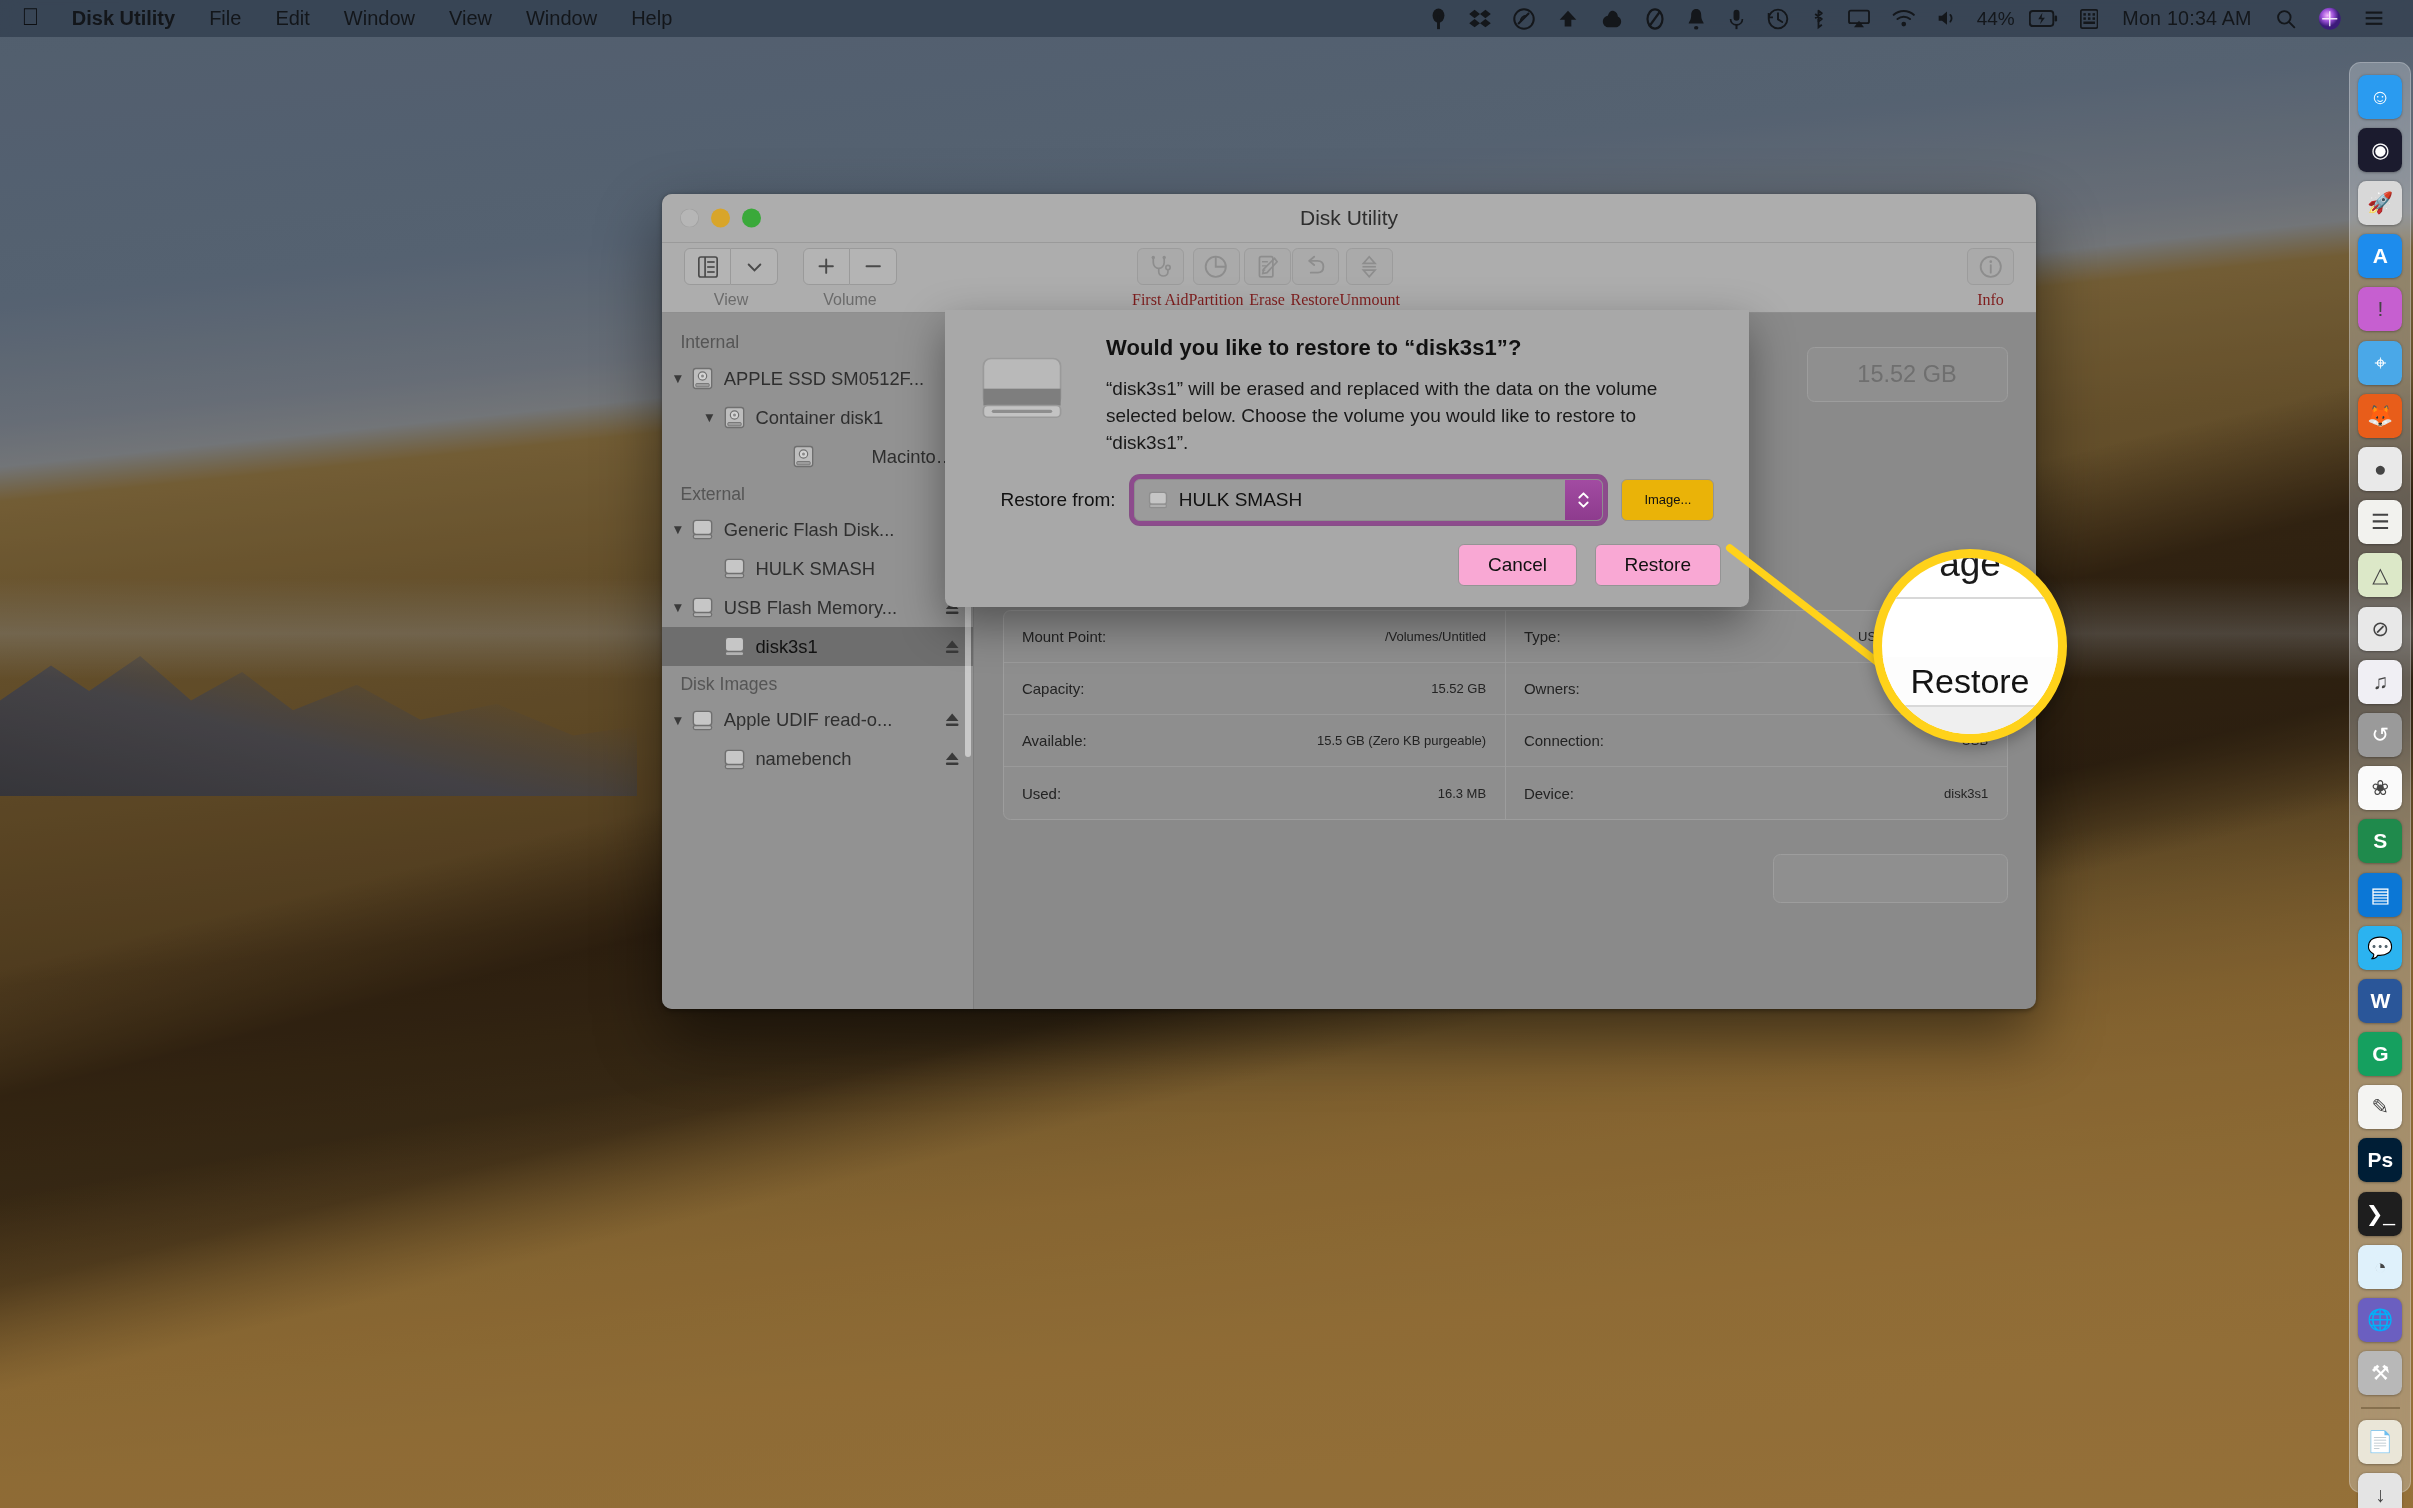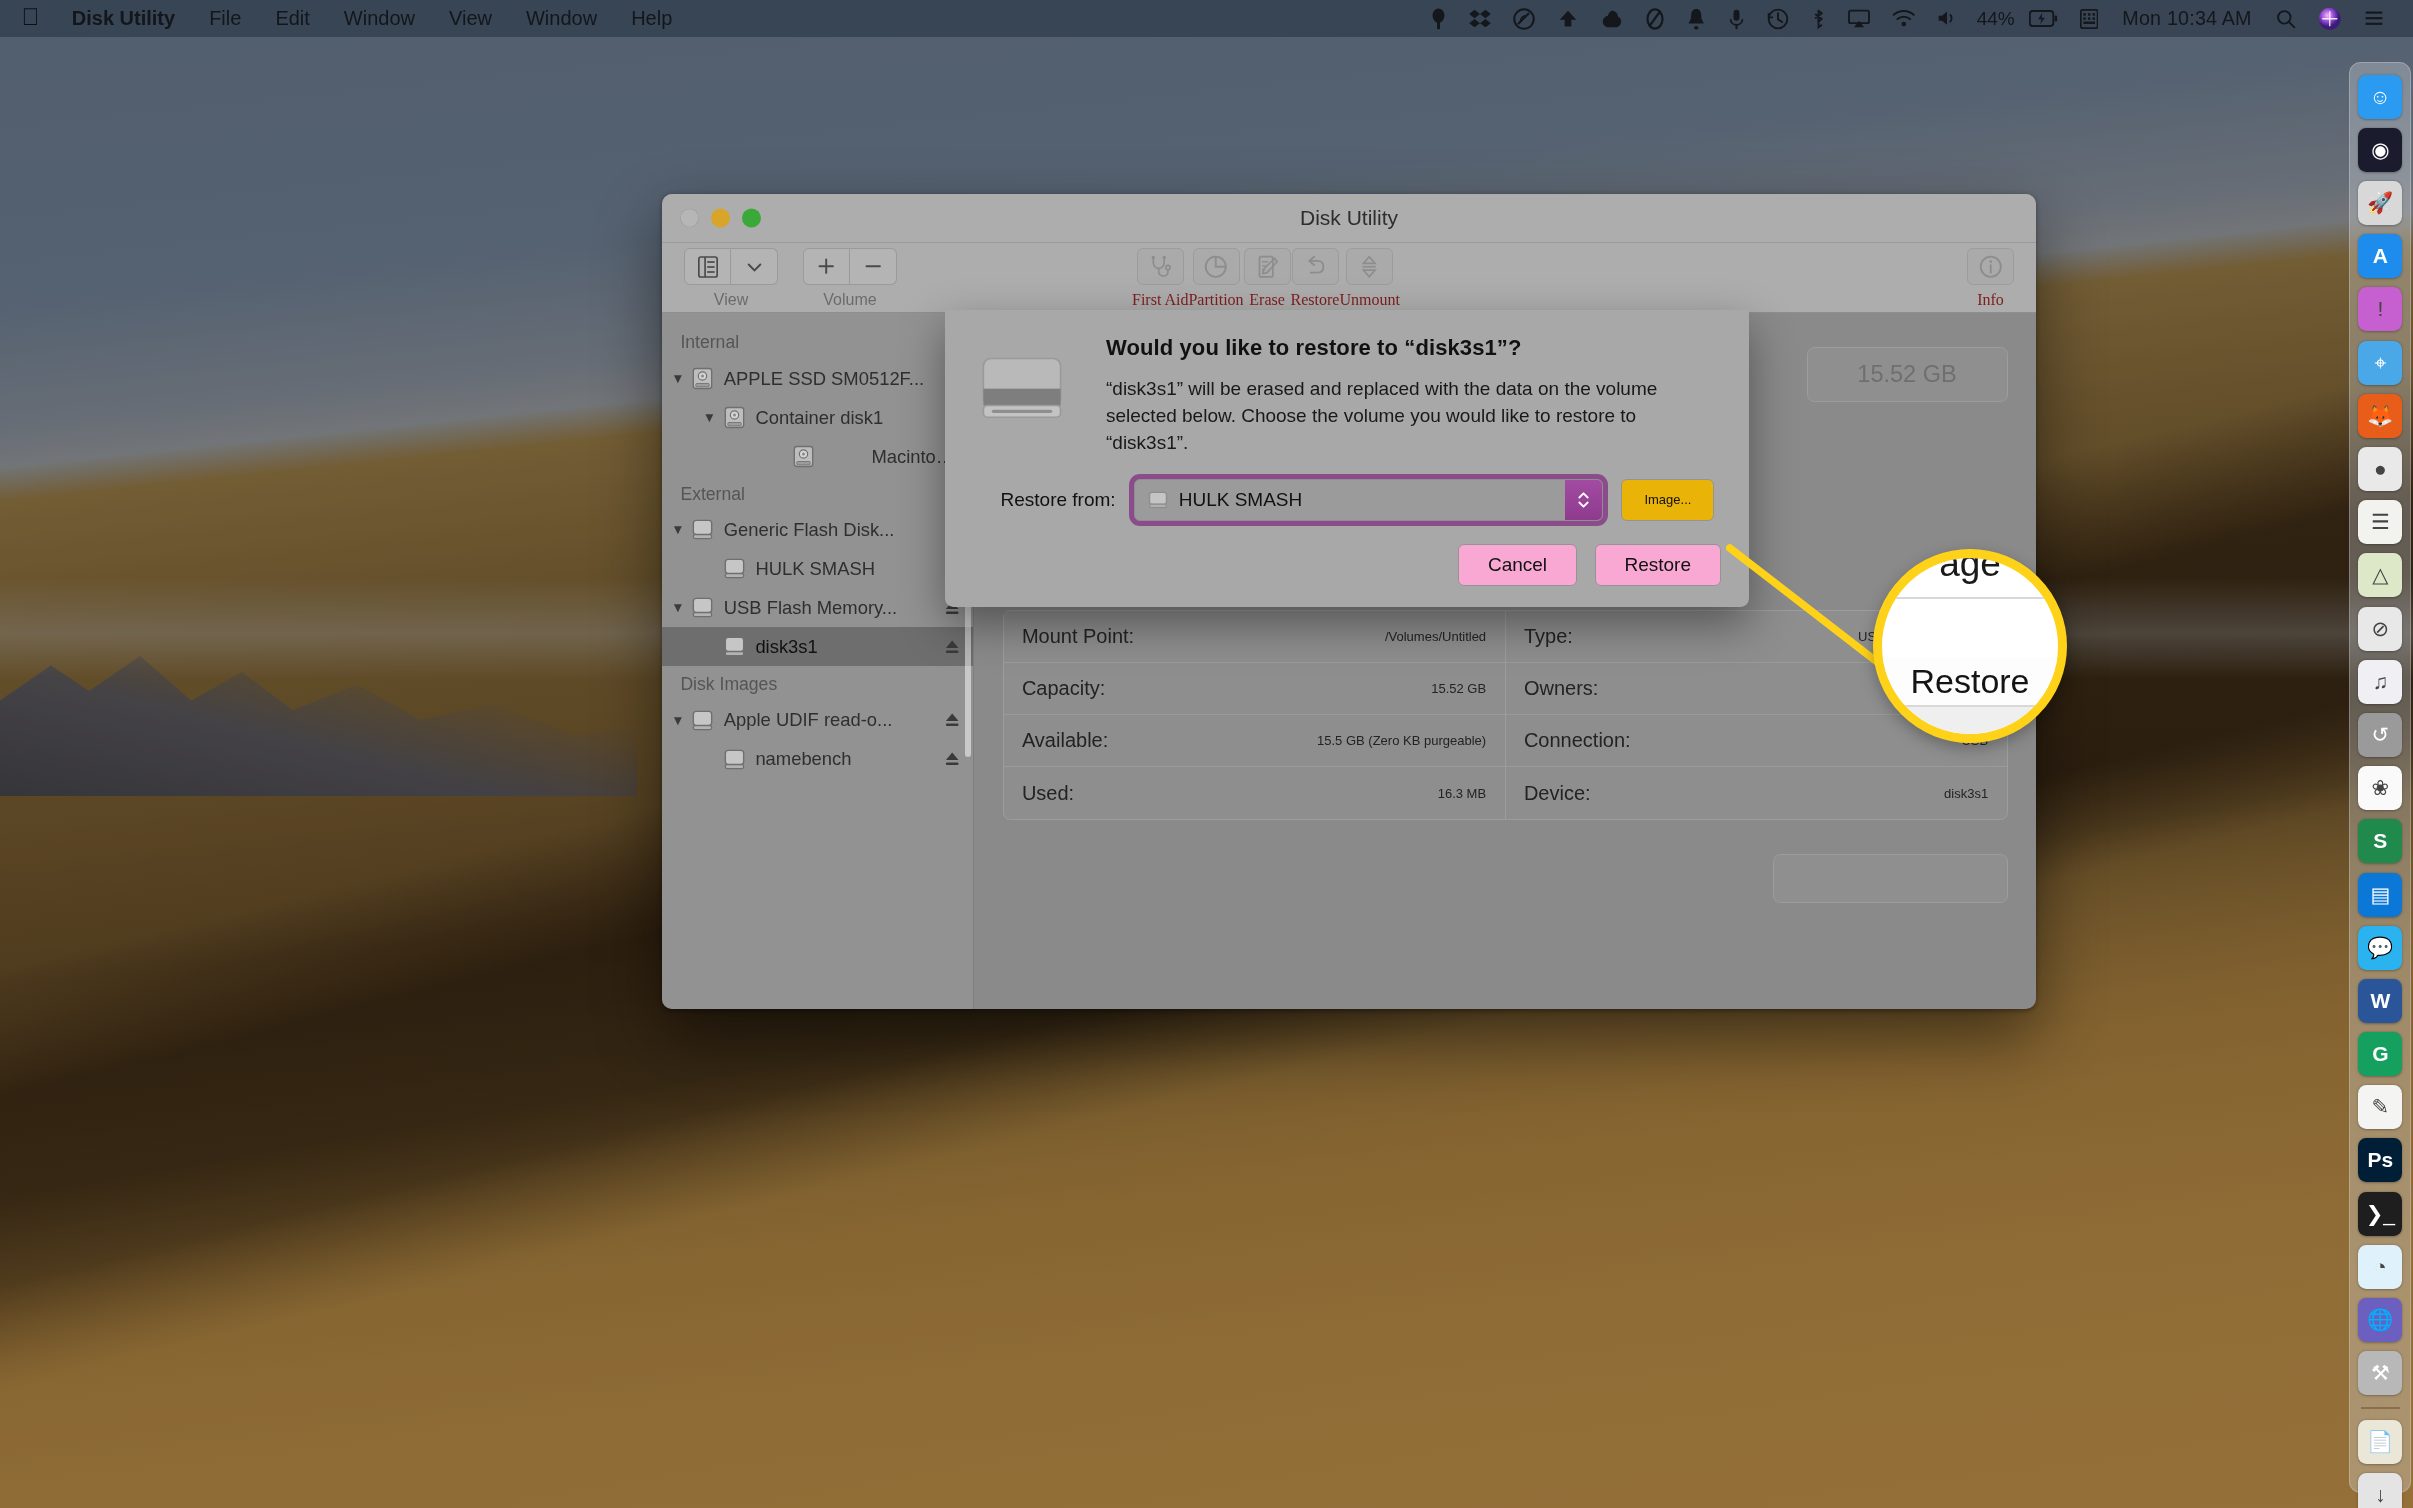--- a/index.html
+++ b/index.html
@@ -154,21 +154,21 @@
 
   .infotable{
     position:absolute; left:28.5px; right:28.5px; top:297px;
     border:0.8px solid #9d9d9d; border-radius:7.5px; background:#8e8e8e; overflow:hidden;
     display:flex;
   }
   .itcol{ flex:1; }
   .itcol.first{ border-right:0.8px solid #9d9d9d; }
   .itrow{ height:52px; display:flex; align-items:center; padding:0 18.4px; border-bottom:0.8px solid #9a9a9a; }
   .itrow:last-child{ border-bottom:none; }
-  .itk{ font-size:20px; color:#232323; }
+  .itk{ font-size:15px; color:#232323; }
   .itv{ margin-left:auto; font-size:13px; color:#232323; white-space:nowrap; }
 
   
   #sheet{
     position:absolute; left:945px; top:310px; width:804px; height:297px;
     background:#a8a8a8; border-radius:0 0 8.4px 8.4px;
     box-shadow:0 17px 45px rgba(0,0,0,.40);
     z-index:60; padding:25px 28.5px 22px 30px;
   }
   #sheet .top{ display:flex; gap:25px; }

